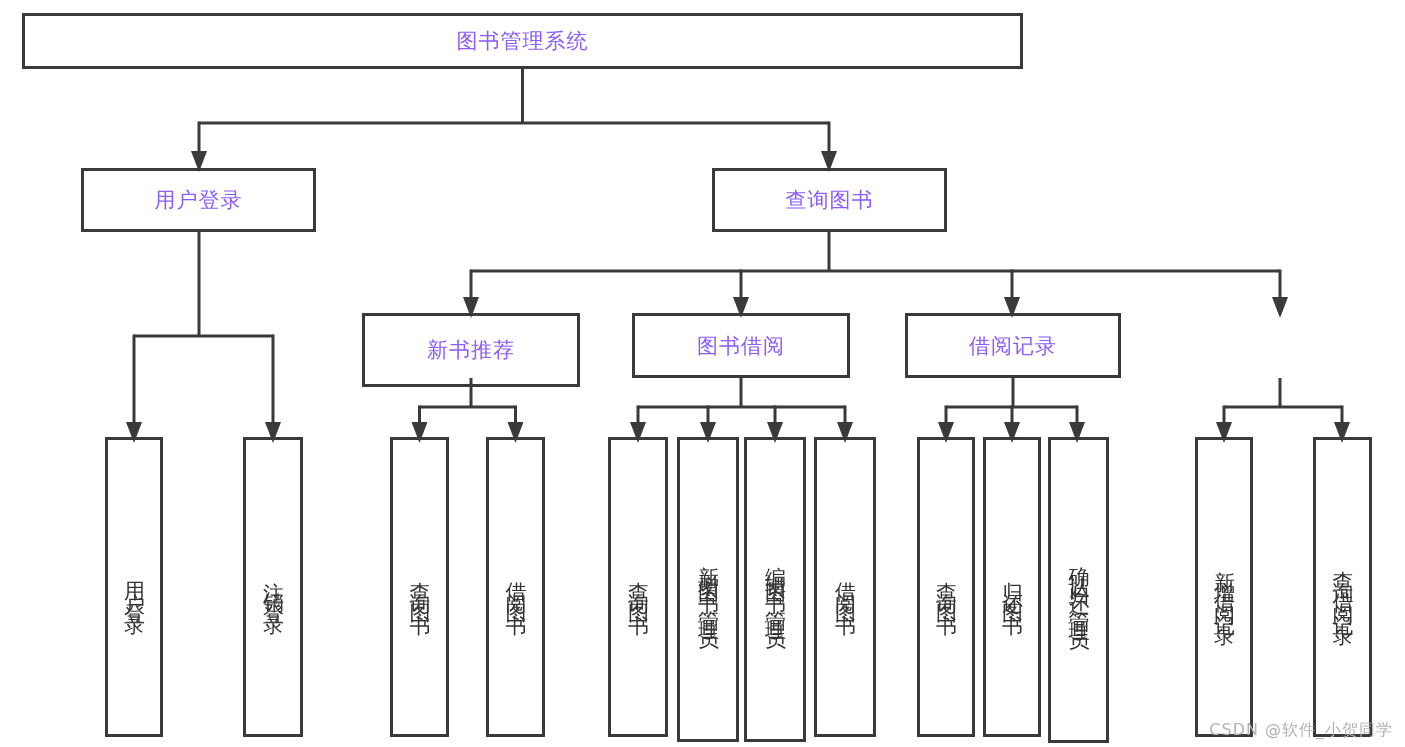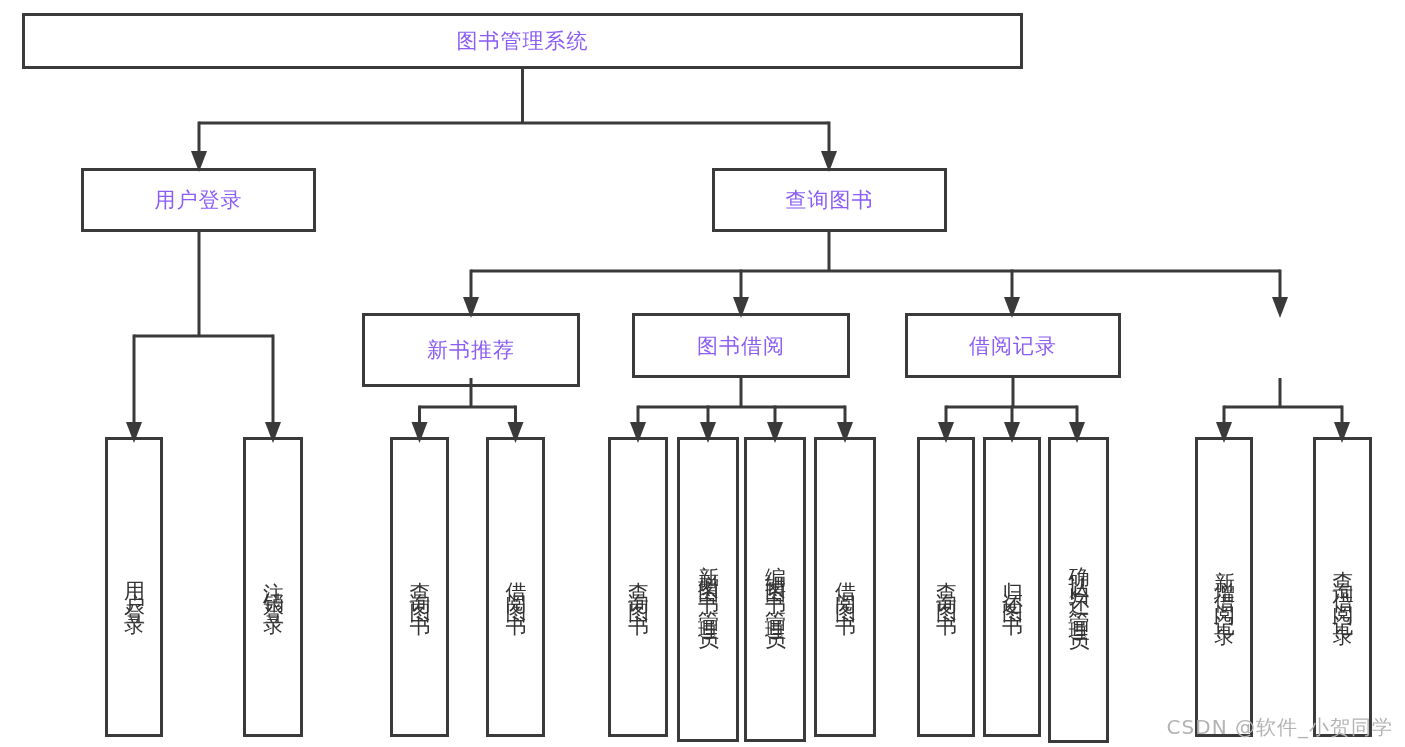--- a/index.html
+++ b/index.html
@@ -45,21 +45,21 @@
   }
   .vnode .vtext.tight{letter-spacing:9px;}
   #connectors{
     position:absolute;left:0;top:0;z-index:3;
     pointer-events:none;
   }
   #watermark{
     position:absolute;
     right:12px;
     bottom:6px;
-    font-size:20px;
+    font-size:16px;
     color:#b3b3b3;
     letter-spacing:1px;
     z-index:10;
     white-space:nowrap;
   }
 </style>
 </head>
 <body>
 
 <div id="stage">

